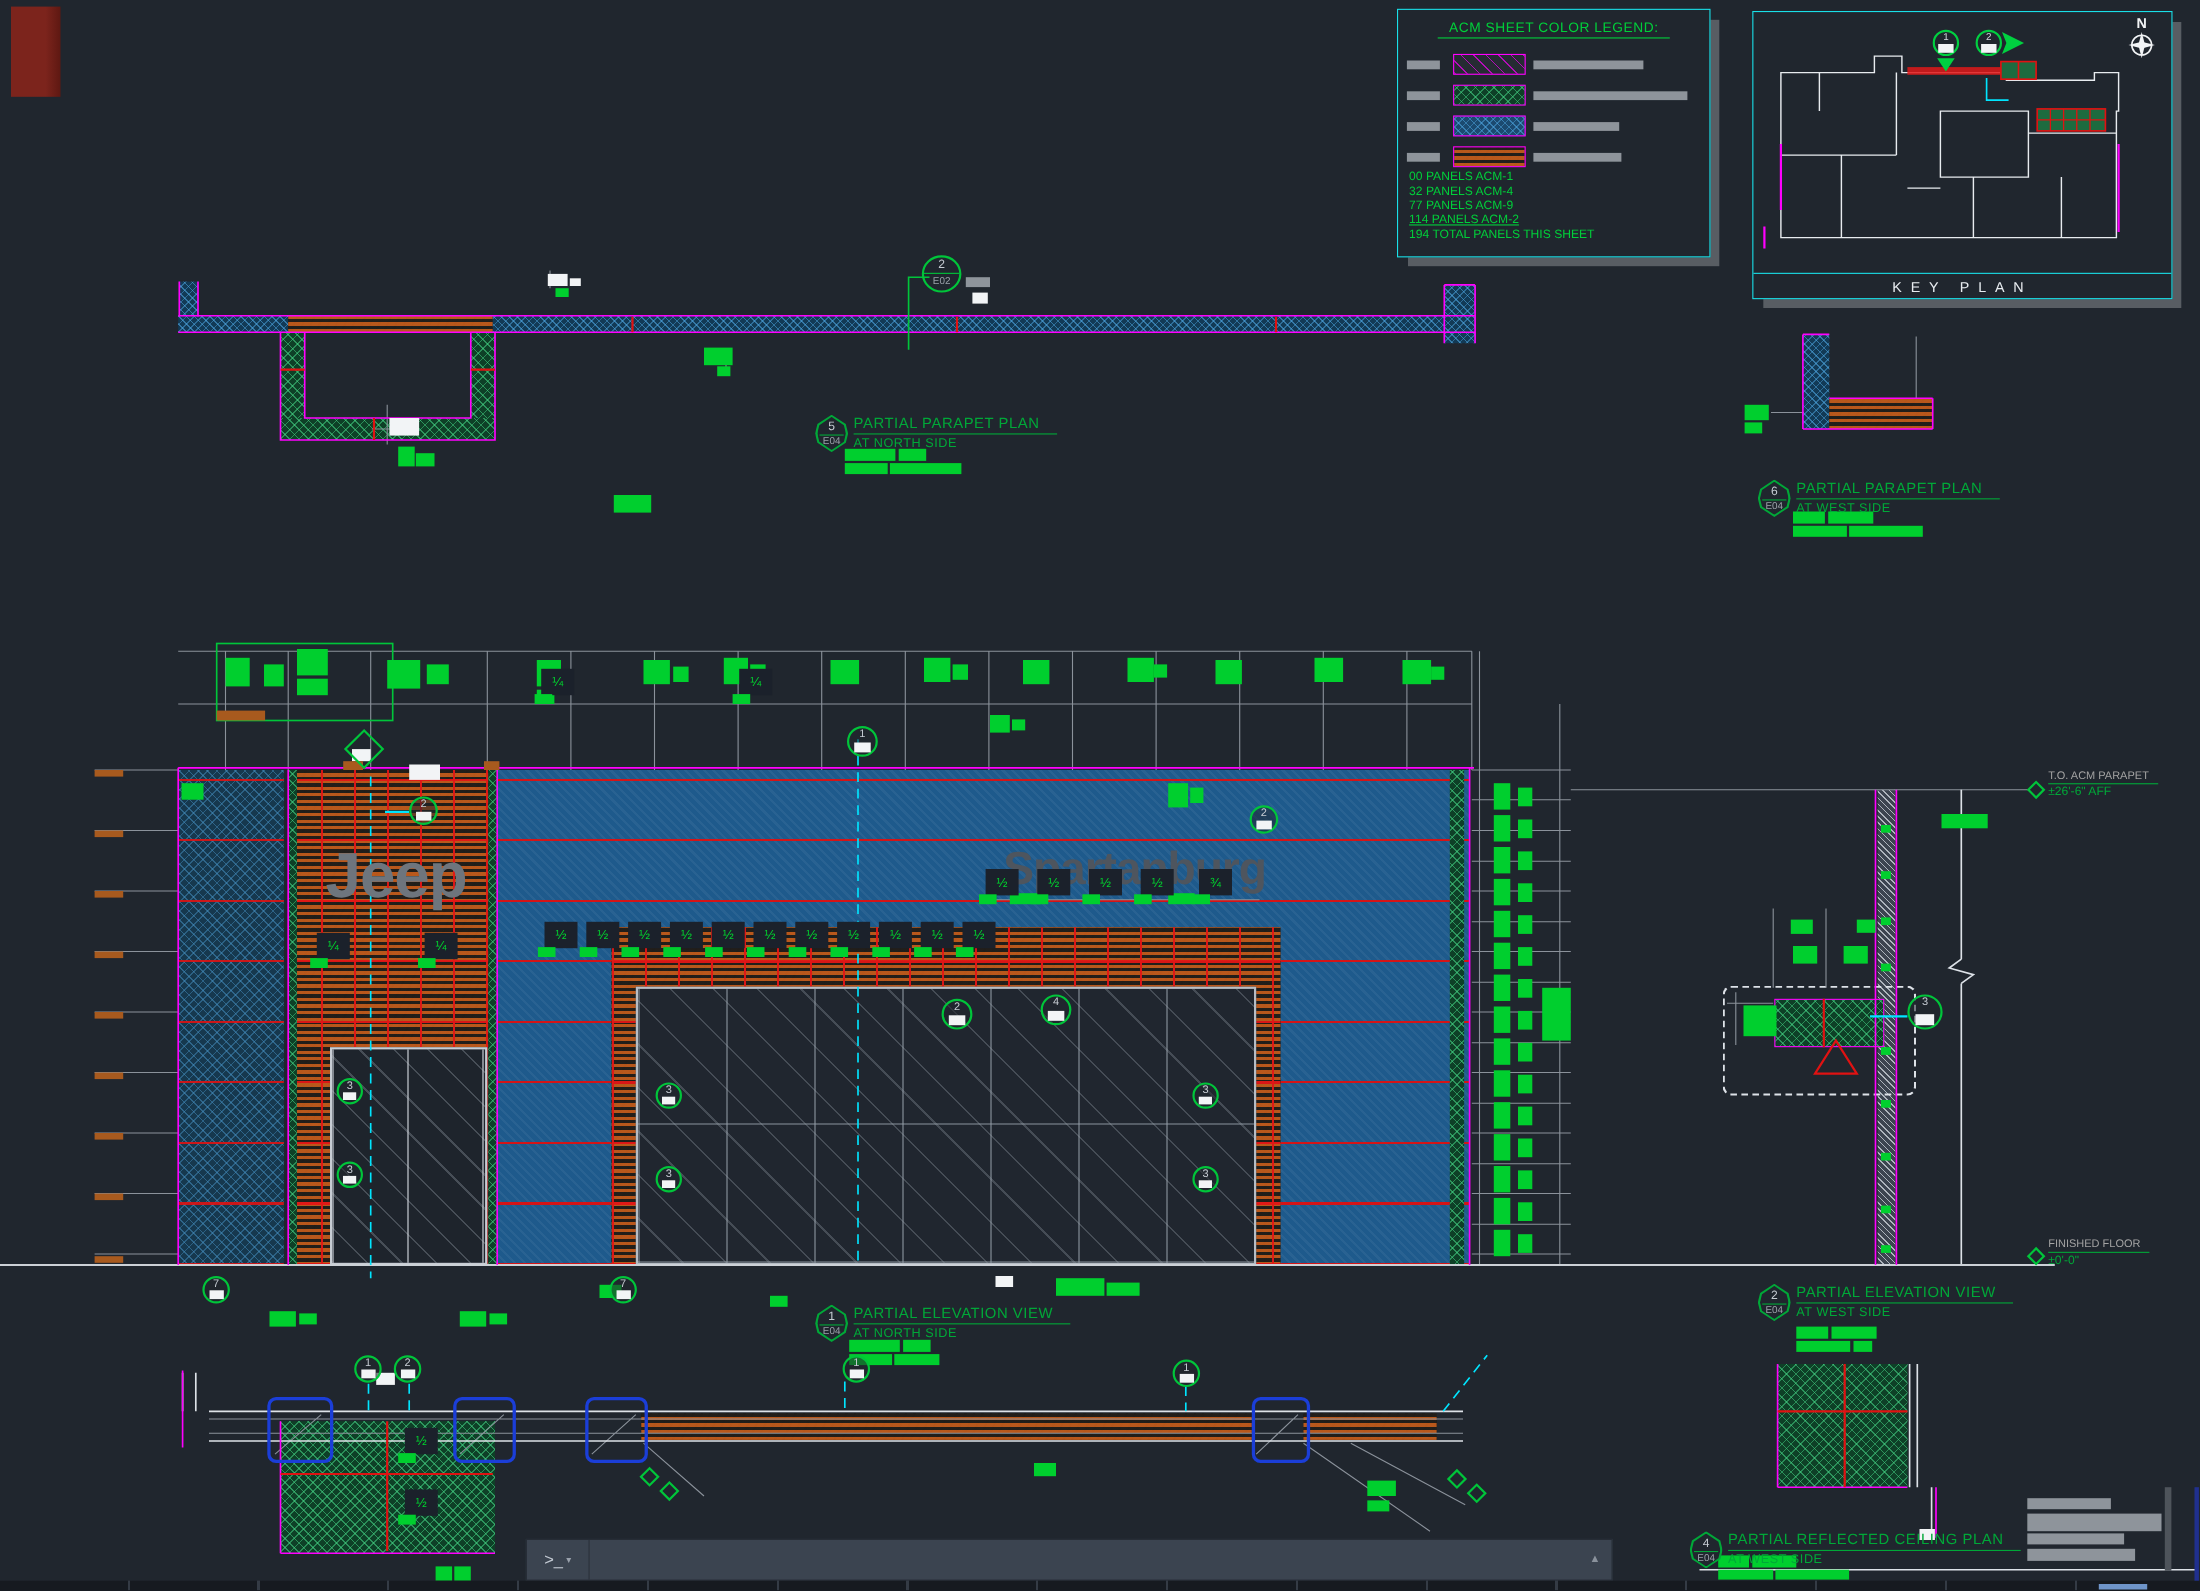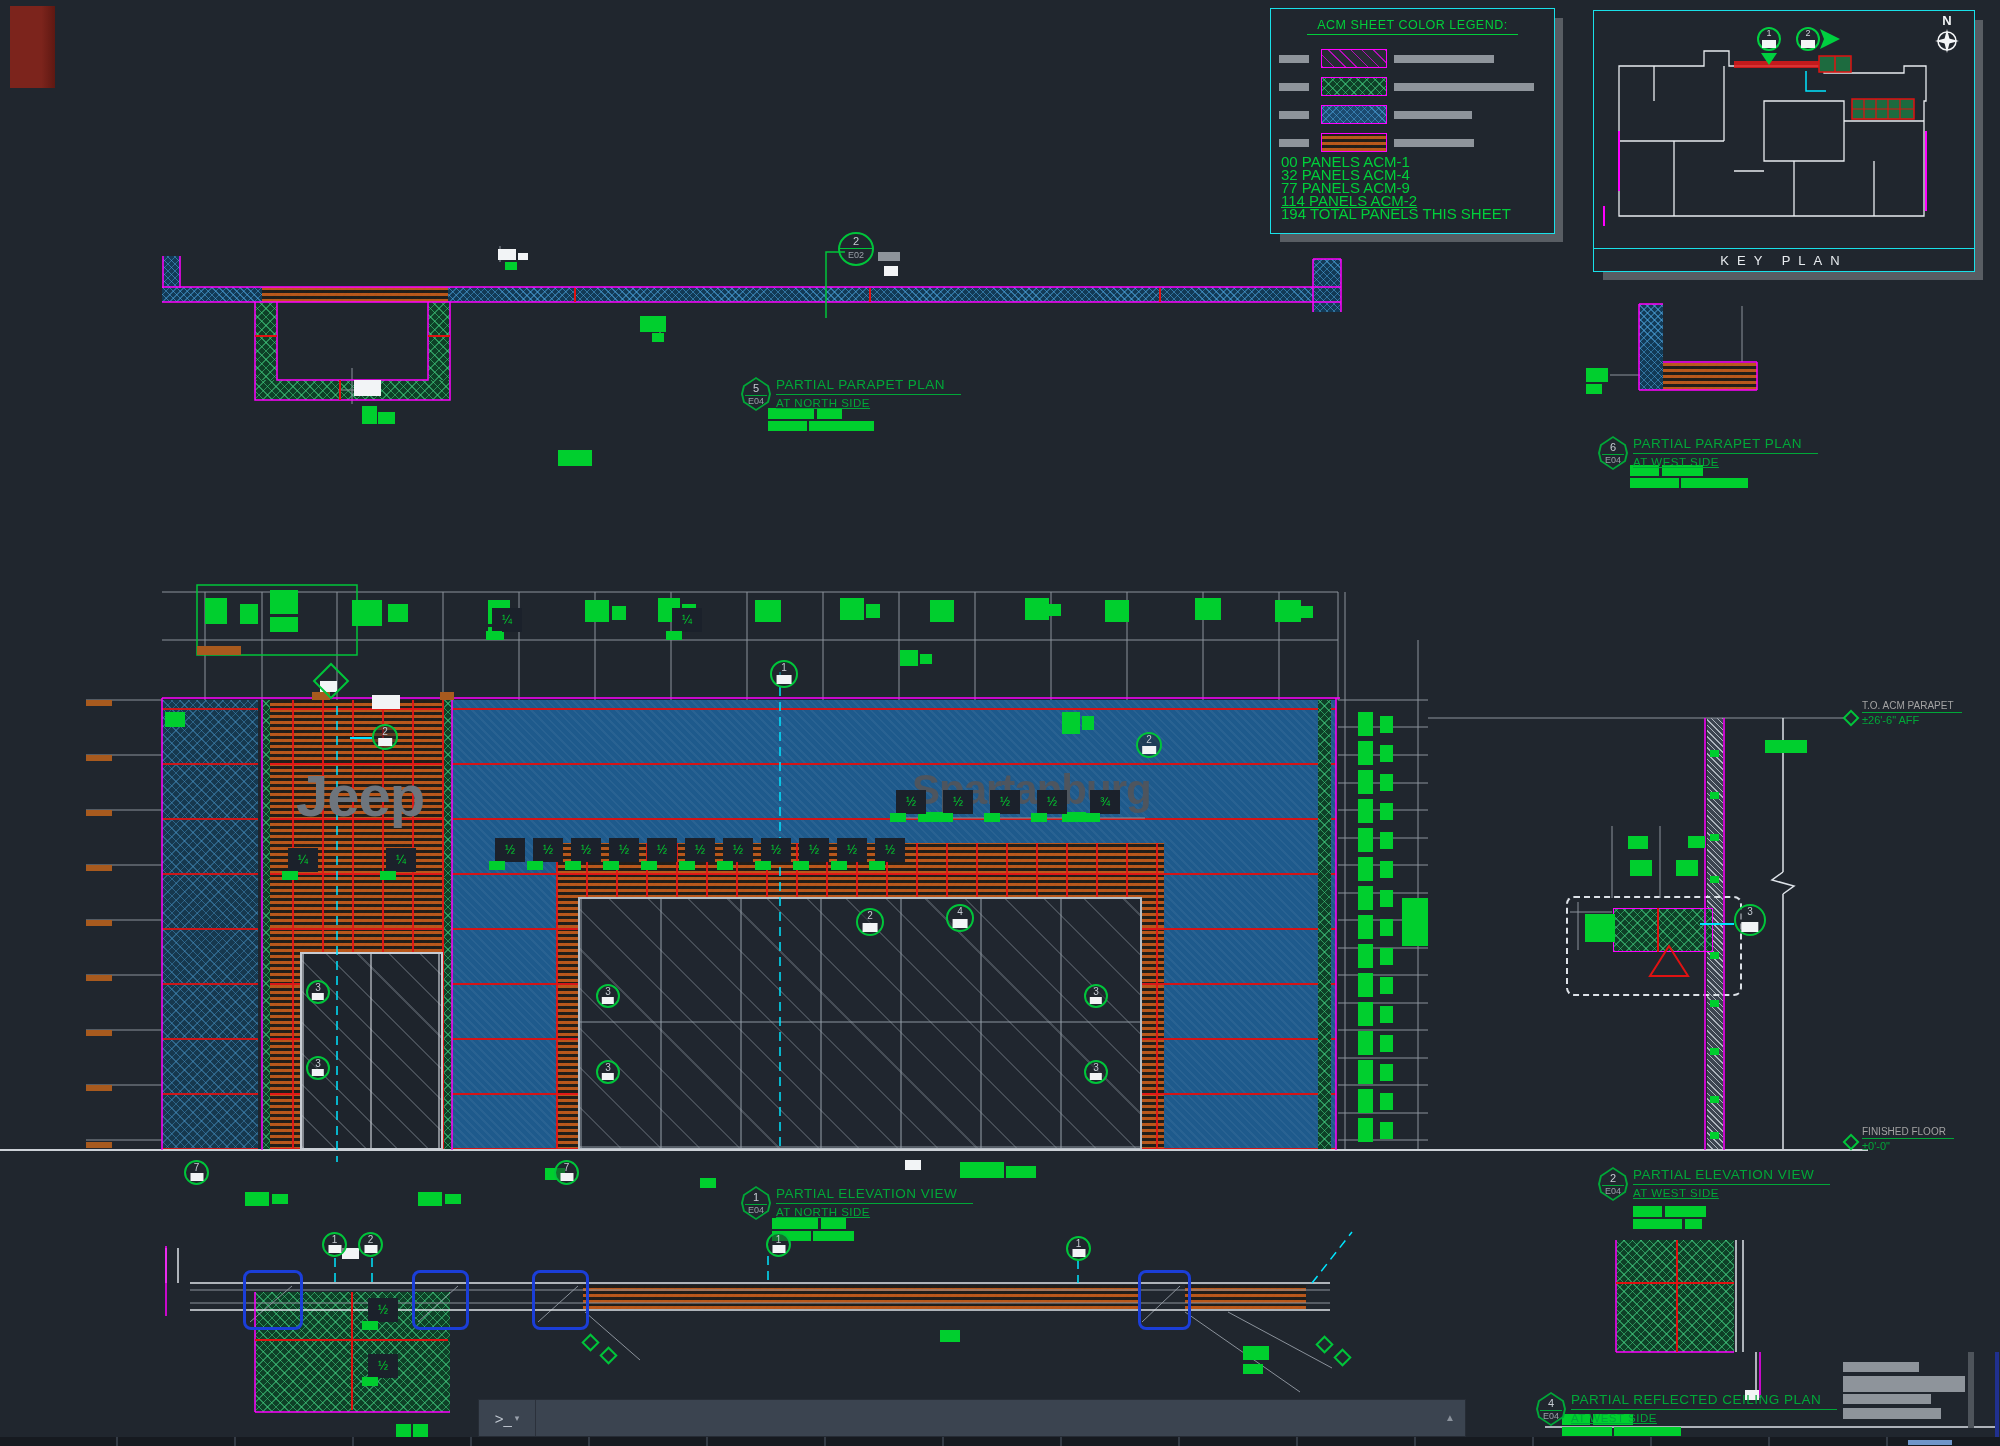--- a/index.html
+++ b/index.html
@@ -59,31 +59,31 @@
   
   .vlabel{position:absolute;display:flex;align-items:flex-start;gap:5px;z-index:5;}
   .hex{position:relative;width:30px;height:34px;background:#00a838;flex:0 0 auto;
        clip-path:polygon(50% 0,93% 25%,100% 50%,93% 75%,50% 100%,7% 75%,0 50%,7% 25%);}
   .hex-in{position:absolute;inset:2px;background:#20262e;display:flex;flex-direction:column;align-items:center;justify-content:center;
        clip-path:polygon(50% 0,93% 25%,100% 50%,93% 75%,50% 100%,7% 75%,0 50%,7% 25%);}
   .hex-num{font-size:11px;color:#c6ccd3;line-height:1.1;}
   .hex-sheet{font-size:9px;color:#9aa1a9;border-top:1.5px solid #00a838;padding:1px 3px 0;line-height:1;}
   .vtitle{font-size:13.5px;letter-spacing:.5px;color:#00a838;border-bottom:1.5px solid #00a838;
           padding:0 16px 2px 0;white-space:nowrap;}
-  .vsub{font-size:11.5px;letter-spacing:.5px;color:#00a838;margin-top:2px;white-space:nowrap;text-decoration:underline;}
+  .vsub{font-size:11.5px;letter-spacing:.5px;color:#00a838;margin-top:2px;white-space:nowrap;}
 
   
   .legend{position:absolute;left:1270px;top:8px;width:283px;height:224px;border:1.5px solid #19e0e8;
           box-shadow:9px 9px 0 -1px #585d63;background:#20262e;z-index:5;}
   .legend-title{position:absolute;top:9px;left:0;width:100%;text-align:center;font-size:12.5px;
           color:#00cf3a;letter-spacing:.5px;}
   .legend-title span{border-bottom:1.5px solid #00cf3a;padding:0 10px 2px;}
   .swrow-bar{position:absolute;background:#8e949b;}
   .swatch{position:absolute;width:66px;height:19px;border:1.5px solid #ff00ff;box-sizing:border-box;}
-  .legend-counts{position:absolute;left:10px;top:146px;font-size:15px;color:#00cf3a;line-height:13px;white-space:nowrap;}
+  .legend-counts{position:absolute;left:10px;top:146px;font-size:11px;color:#00cf3a;line-height:13px;white-space:nowrap;}
   .legend-counts .u{text-decoration:underline;}
 
   
   .keyplan{position:absolute;left:1593px;top:10px;width:380px;height:260px;border:1.5px solid #19e0e8;
            box-shadow:9px 9px 0 -1px #585d63;background:#20262e;z-index:5;}
   .keyplan-title{position:absolute;left:0;bottom:3px;width:100%;text-align:center;color:#e8ecf0;
            font-size:13px;letter-spacing:8px;}
   .keyplan-sep{position:absolute;left:0;bottom:22px;width:100%;border-top:1.5px solid #19e0e8;}
   .north{position:absolute;right:14px;top:2px;text-align:center;color:#f2f4f6;font-size:13px;font-weight:bold;}
 

